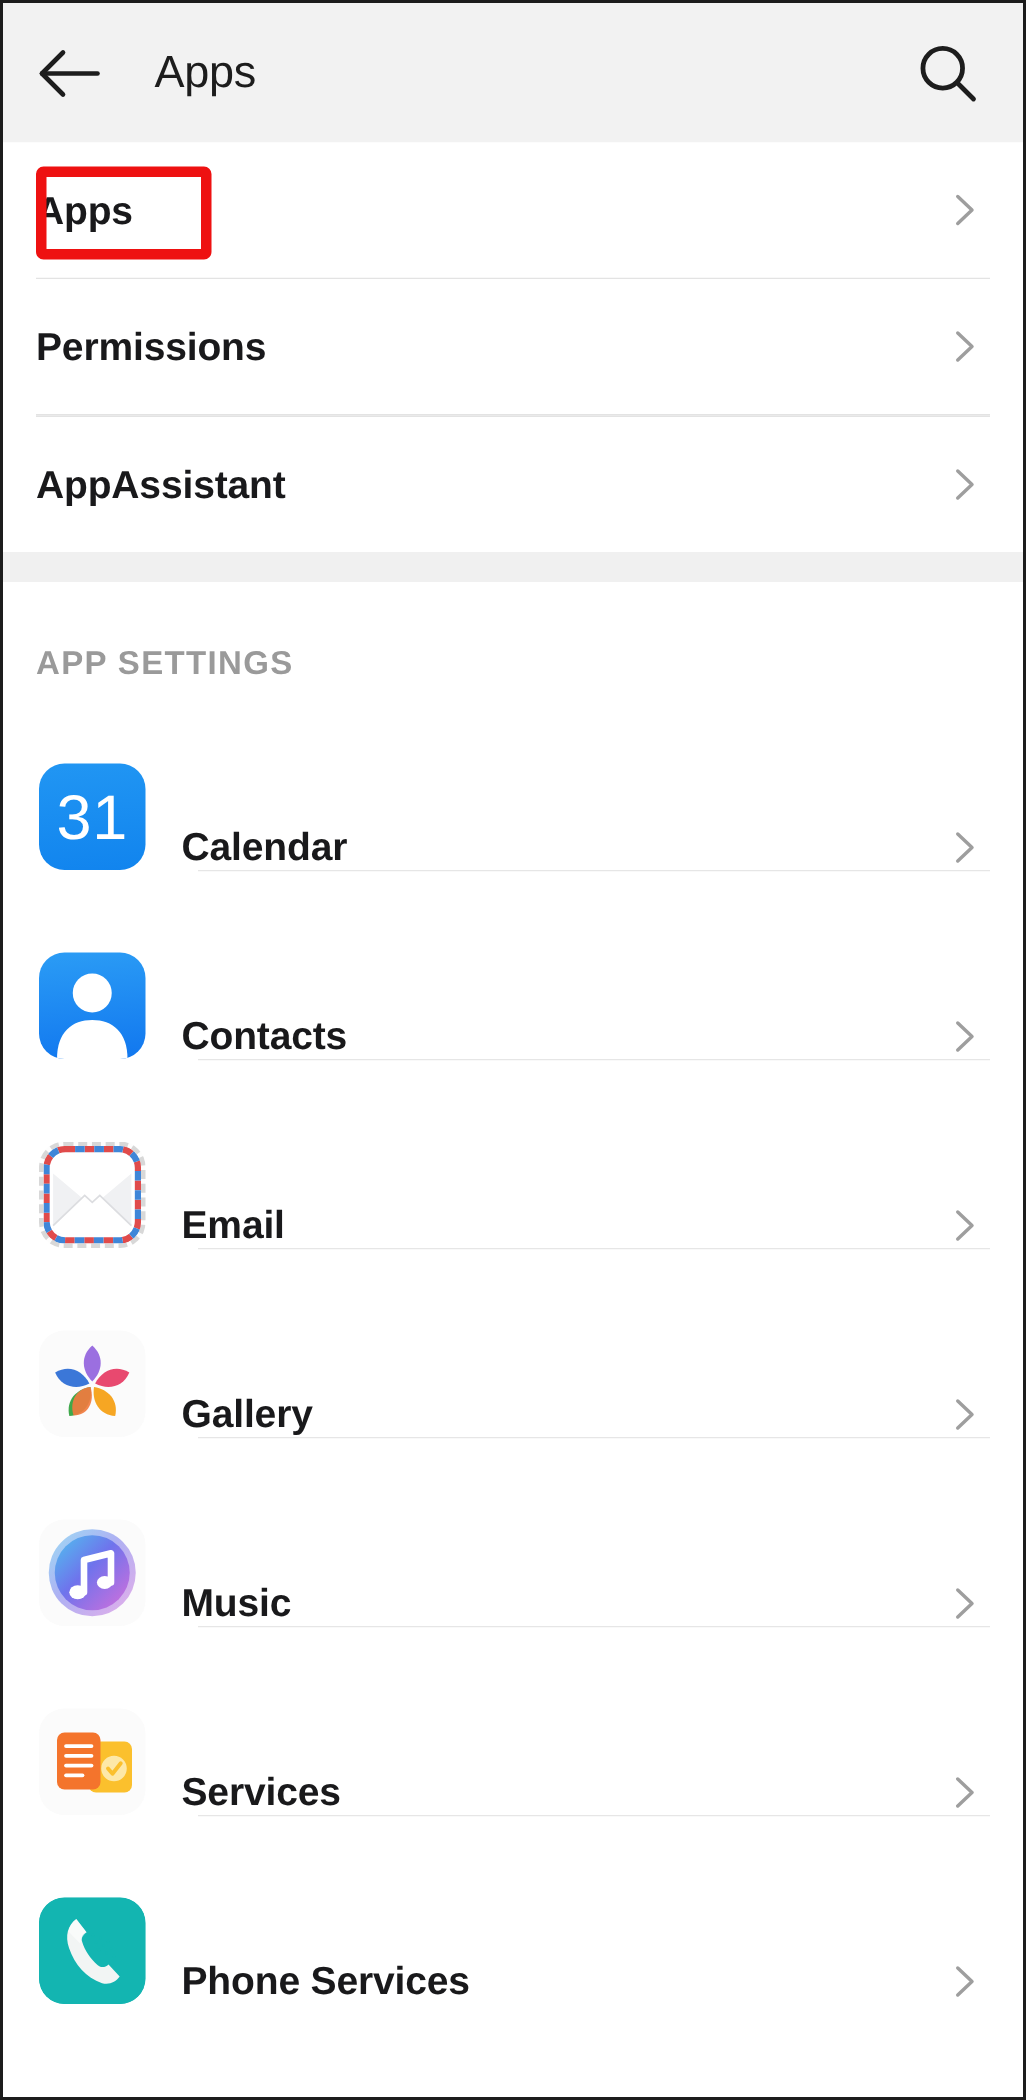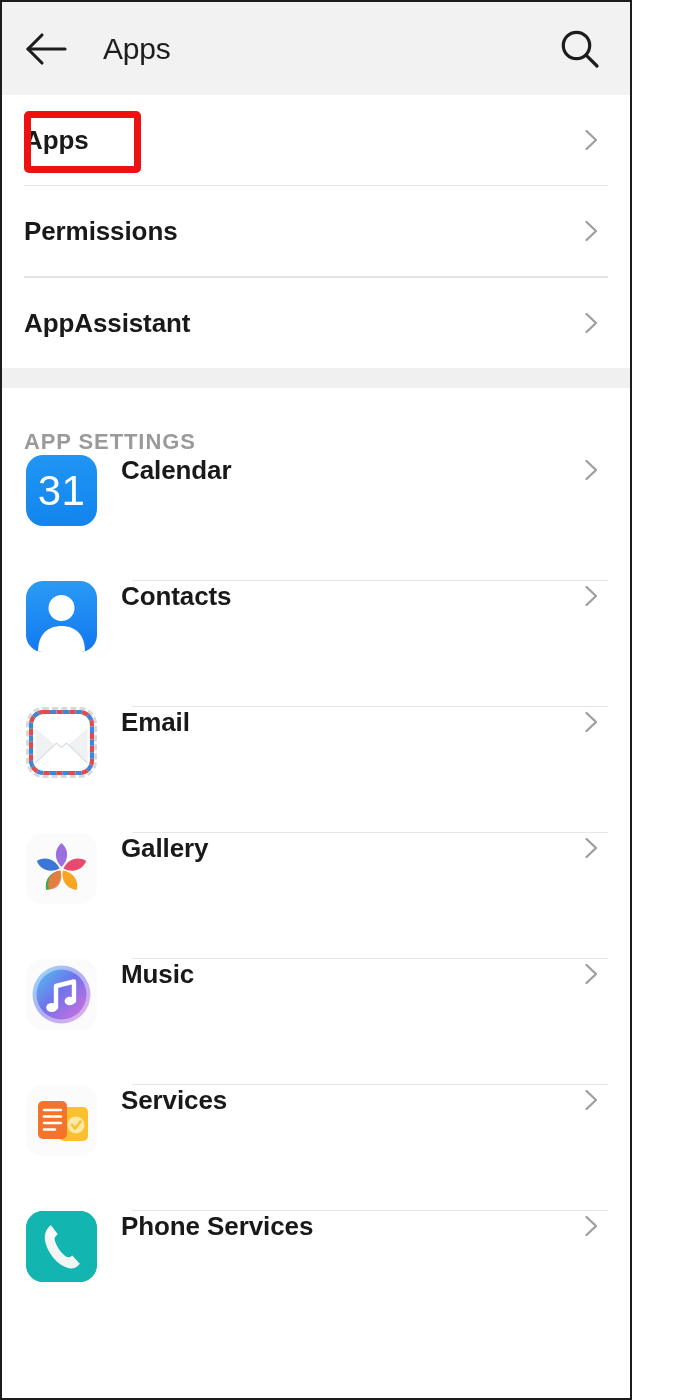--- a/index.html
+++ b/index.html
@@ -9,21 +9,21 @@
   }
   body {
     width: 690px;
     height: 1400px;
     font-family: "Liberation Sans", sans-serif;
     -webkit-font-smoothing: antialiased;
   }
 
   #screen {
     position: relative;
-    width: 632px;
+    width: 684px;
     height: 1400px;
     overflow: hidden;
     background: #ffffff;
     box-sizing: border-box;
     border-left: 2px solid #1c1c1c;
     border-right: 2px solid #1c1c1c;
     border-top: 2px solid #1c1c1c;
     border-bottom: 2px solid #1c1c1c;
   }
 
@@ -100,21 +100,21 @@
     color: #9a9a9a;
     letter-spacing: 0.9px;
     padding: 41px 0 0 22px;
   }
 
   
   .app-row {
     position: relative;
     height: 125px;
     display: flex;
-    align-items: flex-start;
+    align-items: flex-end;
     padding: 0 24px 0 24px;
     box-sizing: border-box;
     background: #ffffff;
   }
   .app-icon {
     width: 71px;
     height: 71px;
     flex: 0 0 auto;
     position: relative;
     border-radius: 17px;

